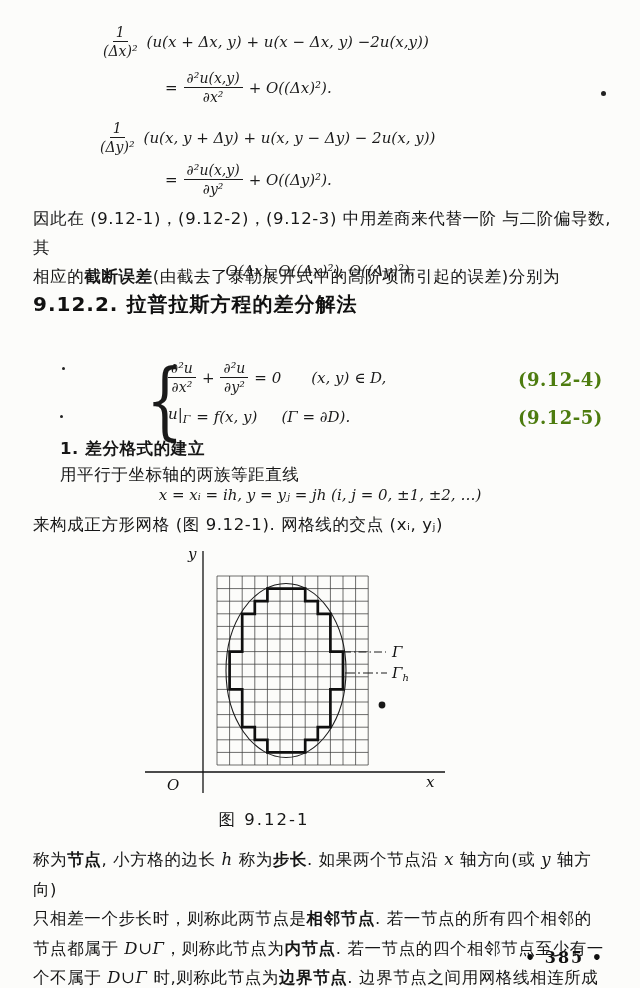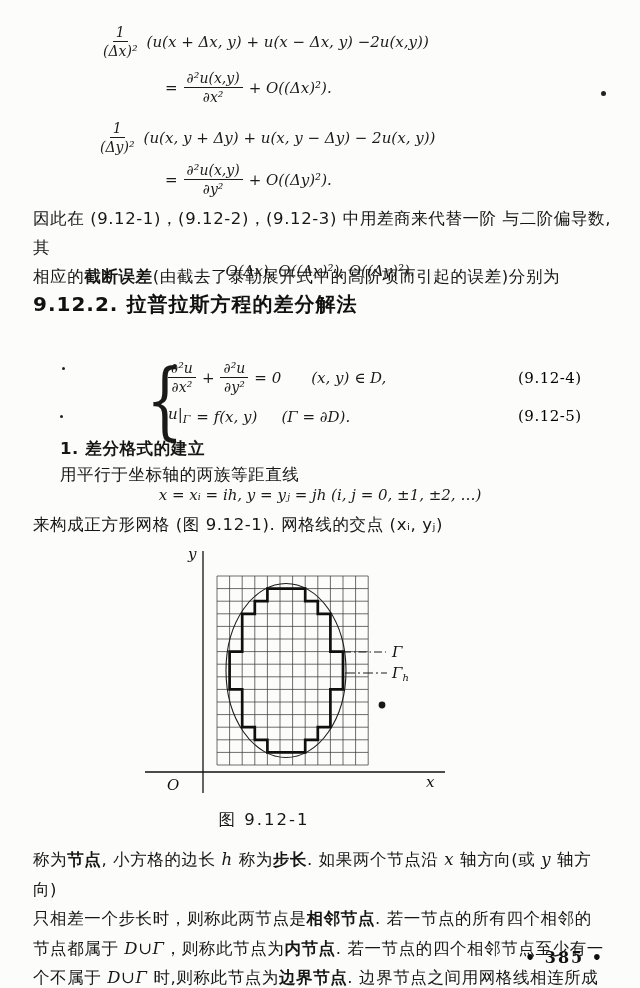--- a/index.html
+++ b/index.html
@@ -13,21 +13,21 @@
   .math{font-family:"DejaVu Serif",serif;font-style:italic;font-size:15px;color:#1a1a1a;}
   .mrow{display:flex;align-items:center;gap:6px;white-space:nowrap;}
   .frac{display:inline-flex;flex-direction:column;align-items:center;line-height:1.15;font-family:"DejaVu Serif",serif;font-style:italic;}
   .frac .num{display:block;padding:0 3px 1px 3px;border-bottom:1.4px solid #1a1a1a;}
   .frac .den{display:block;padding:1px 3px 0 3px;}
   .small-frac{font-size:14px;}
   
   .cjk{font-size:16.5px;letter-spacing:0.6px;line-height:29px;color:#161616;}
   .heading{font-size:20px;font-weight:700;letter-spacing:1px;color:#111;}
   .bold{font-weight:700;}
-  .eqnum{font-family:"DejaVu Serif",serif;font-weight:400;font-size:15px;color:#000000;letter-spacing:0.5px;}
+  .eqnum{font-family:"DejaVu Serif",serif;font-weight:700;font-size:18px;color:#4d7c0f;letter-spacing:0.5px;}
   .center{text-align:center;}
   .brace{
     font-family:"DejaVu Serif",serif;font-size:84px;font-weight:400;color:#1a1a1a;
     transform:scaleX(0.7);transform-origin:left center;line-height:1;
   }
   .subg{font-size:11px;vertical-align:-4px;}
   .pageno{font-family:"DejaVu Serif",serif;font-weight:700;font-size:16px;letter-spacing:2px;color:#111;}
   .ink-dot{position:absolute;background:#222;border-radius:50%;}
   svg text{font-family:"DejaVu Serif",serif;font-style:italic;fill:#111;}
 </style>

